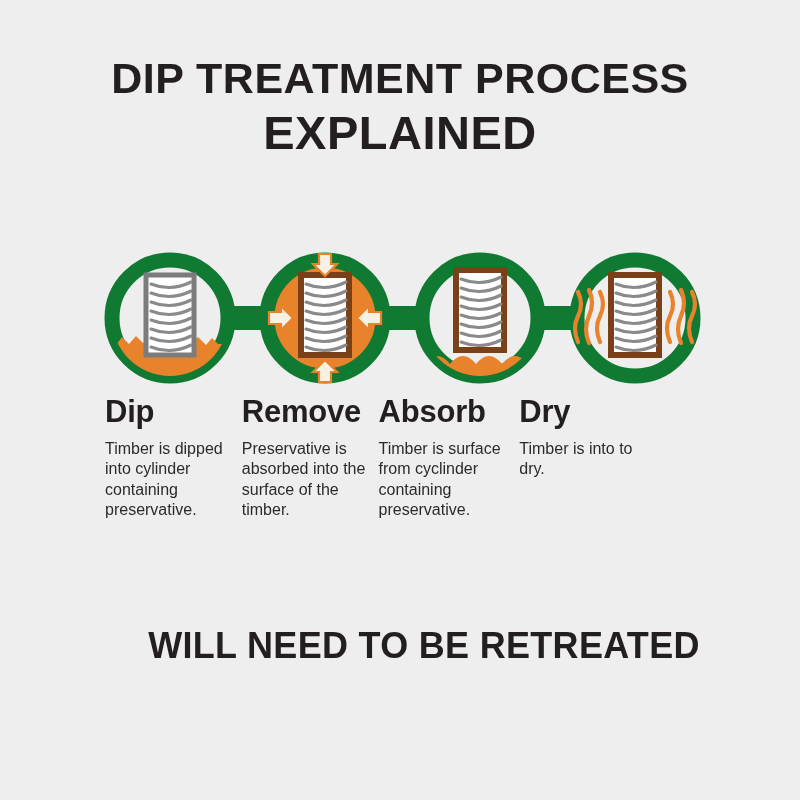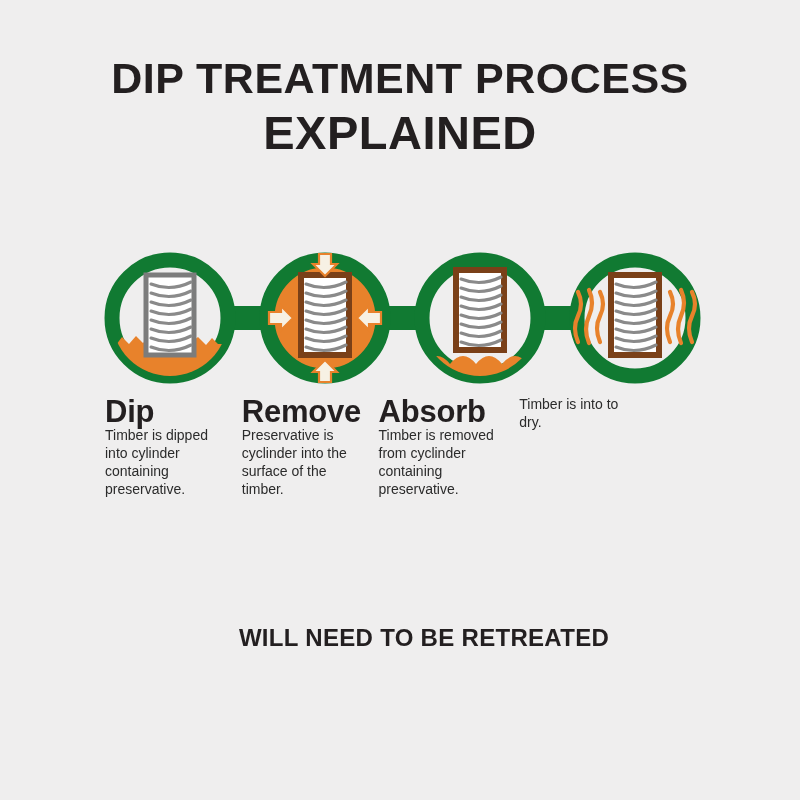--- a/index.html
+++ b/index.html
@@ -62,36 +62,37 @@
   .step-col.wide { width: 160px; }
 
   .step-label {
     font-size: 31px;
     font-weight: bold;
     color: #231f20;
     line-height: 1.0;
     letter-spacing: -0.2px;
   }
   .step-desc {
-    font-size: 14px;
+    margin-top: 12px;
+    font-size: 16px;
     line-height: 1.28;
     color: #2b2b2b;
     max-width: 140px;
   }
 
   
   .footer {
     position: absolute;
     top: 622px;
     left: 0;
     width: 800px;
     text-align: center;
   }
   .footer-line {
-    font-size: 24px;
+    font-size: 36px;
     font-weight: bold;
     letter-spacing: 0.3px;
     line-height: 1.35;
     color: #231f20;
     margin-left: 48px;
   }
 </style>
 </head>
 <body>
 
@@ -205,29 +206,30 @@
 
 <div class="steps">
 
   <div class="step-col">
     <div class="step-label">Dip</div>
     <div class="step-desc">Timber is dipped into cylinder containing preservative.</div>
   </div>
 
   <div class="step-col">
     <div class="step-label">Remove</div>
-    <div class="step-desc">Preservative is cyclinder into the surface of the timber.</div>
+    <div class="step-desc">Preservative is absorbed into the surface of the timber.</div>
   </div>
 
   <div class="step-col wide">
     <div class="step-label">Absorb</div>
-    <div class="step-desc">Timber is removed from cyclinder containing preservative.</div>
+    <div class="step-desc">Timber is surface from cyclinder containing preservative.</div>
   </div>
 
   <div class="step-col">
+    <div class="step-label">Dry</div>
     <div class="step-desc">Timber is into to dry.</div>
   </div>
 
 </div>
 
 <div class="footer">
   <div class="footer-line">WILL NEED TO BE RETREATED</div>
 </div>
 
 </body></html>

